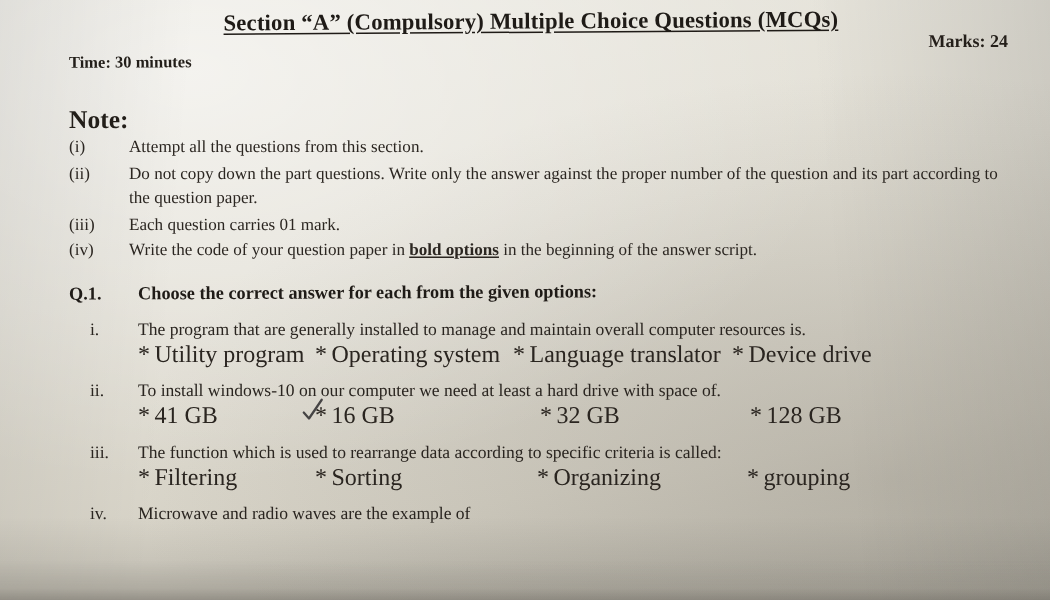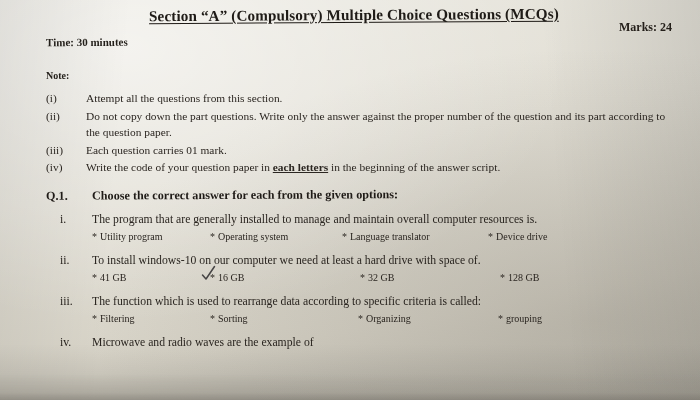--- a/index.html
+++ b/index.html
@@ -80,21 +80,21 @@
     top: 36px;
     font-size: 11px;
     font-weight: bold;
     color: #221e19;
     transform: rotate(-0.3deg);
   }
   .note-label {
     position: absolute;
     left: 46px;
     top: 70px;
-    font-size: 10px;
+    font-size: 17px;
     font-weight: bold;
     color: #221e19;
   }
   .note-list {
     position: absolute;
     left: 46px;
     top: 90px;
     width: 620px;
   }
   .note-item {
@@ -156,21 +156,21 @@
     padding-left: 14px;
     box-sizing: border-box;
   }
   .q-text {
     flex: 1 1 auto;
   }
   .opt-row {
     display: flex;
     margin-top: 1px;
     padding-left: 46px;
-    font-size: 10px;
+    font-size: 16px;
     line-height: 16px;
     color: #2a2520;
   }
   .opt {
     position: relative;
     white-space: nowrap;
   }
   .opt .star {
     margin-right: 3px;
   }
@@ -237,21 +237,21 @@
       <div class="note-item">
         <span class="note-marker">(ii)</span>
         <span class="note-text">Do not copy down the part questions. Write only the answer against the proper number of the question and its part according to the question paper.</span>
       </div>
       <div class="note-item">
         <span class="note-marker">(iii)</span>
         <span class="note-text">Each question carries 01 mark.</span>
       </div>
       <div class="note-item">
         <span class="note-marker">(iv)</span>
-        <span class="note-text"><span>Write the code of your question paper in </span><span class="bold-u">each letters</span><span> in the beginning of the answer script.</span></span>
+        <span class="note-text"><span>Write the code of your question paper in </span><span class="bold-u">bold options</span><span> in the beginning of the answer script.</span></span>
       </div>
     </div>
 
     <div class="q1-row">
       <span class="q1-label">Q.1.</span>
       <span>Choose the correct answer for each from the given options:</span>
     </div>
 
     <div class="questions cut-off">
 

